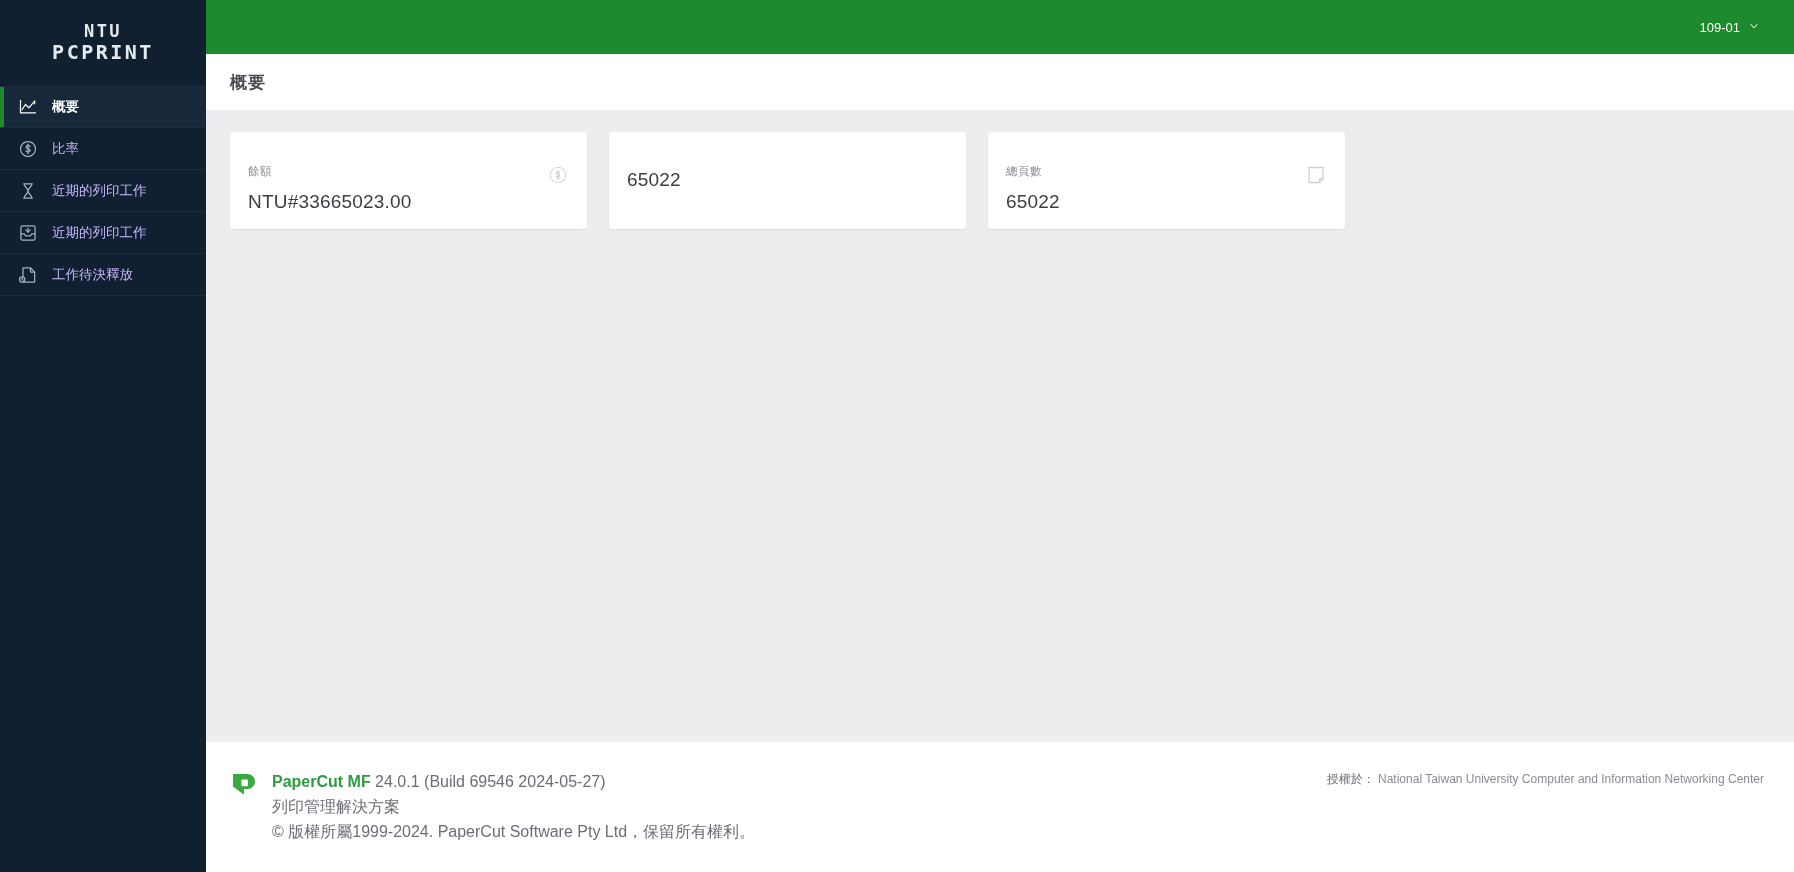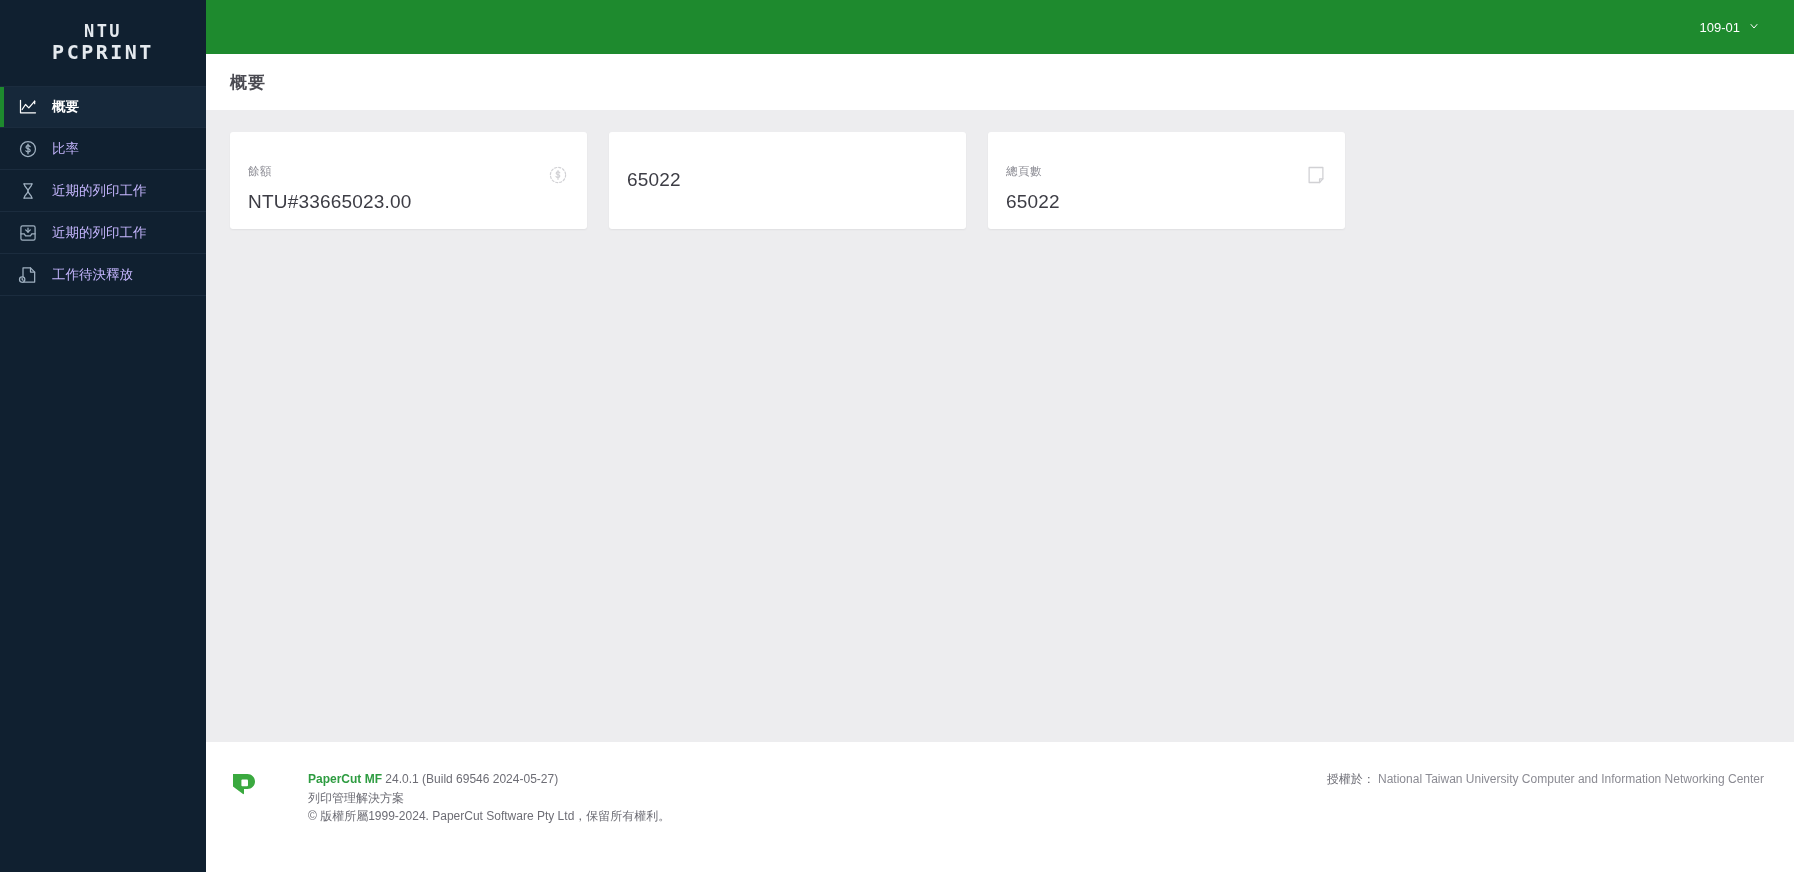--- a/index.html
+++ b/index.html
@@ -178,21 +178,21 @@
     justify-content: space-between;
     padding: 28px 30px 0 24px;
   }
   .footer-left {
     display: flex;
     gap: 14px;
     align-items: flex-start;
   }
   .pc-logo { width: 28px; height: 28px; flex: 0 0 28px; margin-top: 2px; }
   .pc-logo svg { display: block; }
-  .footer-text { font-size: 12px; color: #6d6d75; line-height: 1.56; margin-left: 36px; }
+  .footer-text { font-size: 16px; color: #6d6d75; line-height: 1.56; }
   .pc-name { color: #2e9c41; font-weight: 700; }
   .footer-right {
     font-size: 12px;
     color: #8b8b93;
     white-space: nowrap;
     padding-top: 1px;
   }
   .footer-right .lic-label { color: #6d6d75; margin-left: 45px; }
 </style>
 </head>

